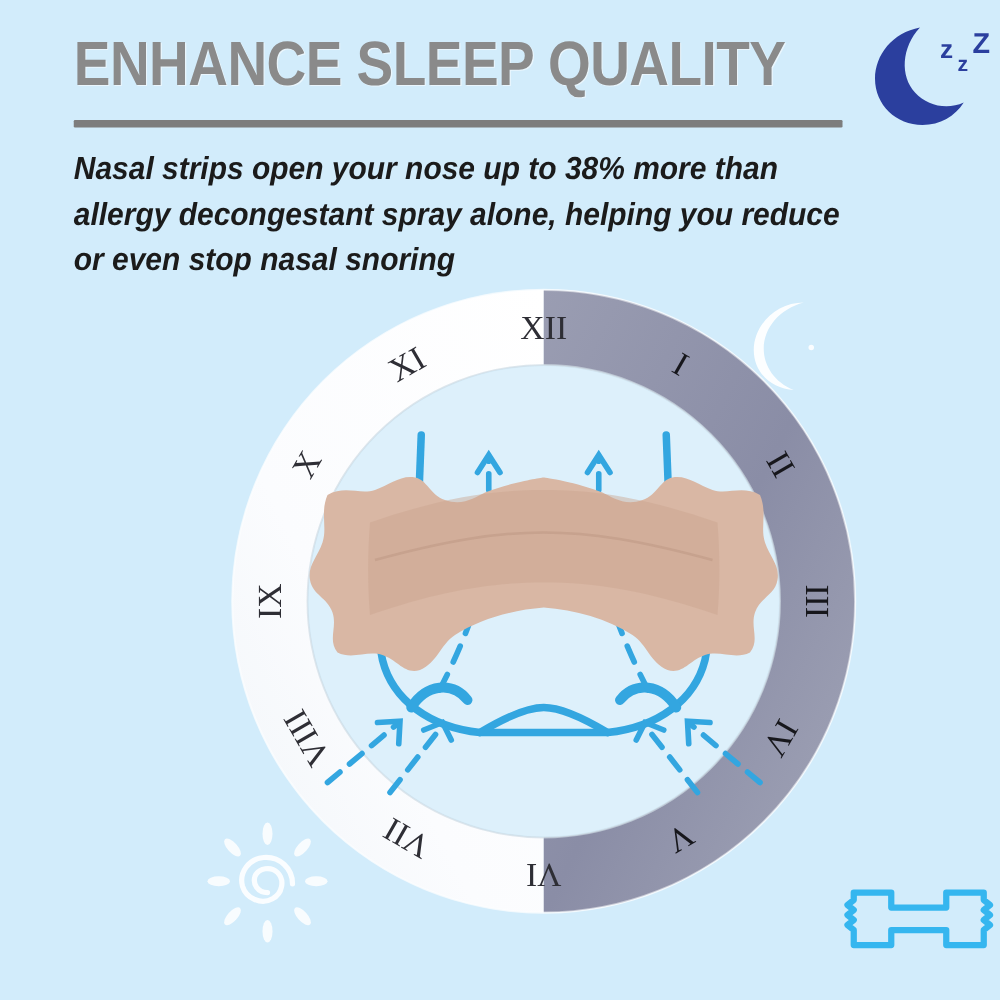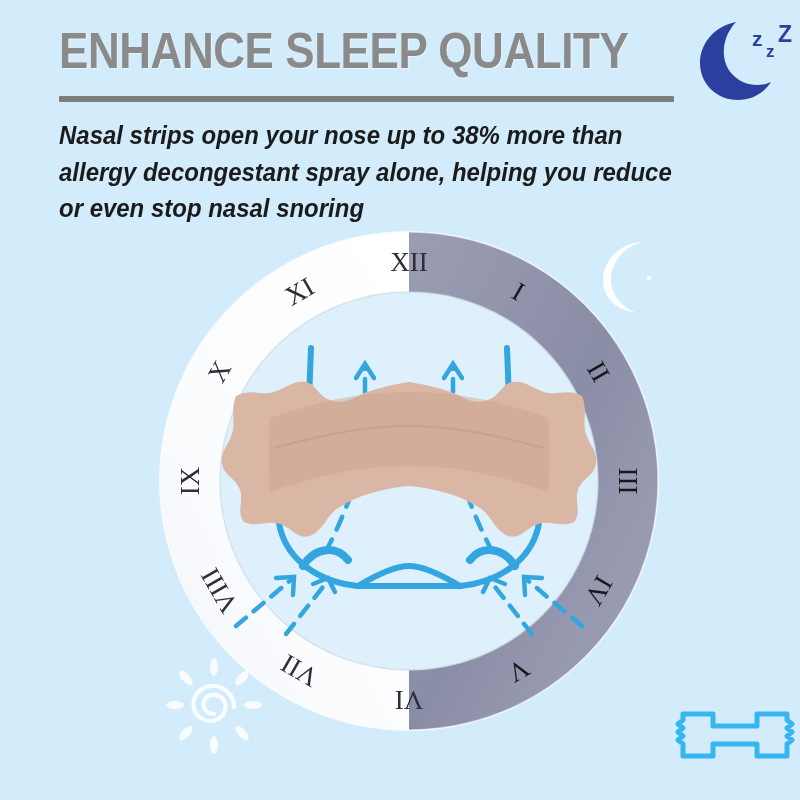--- a/index.html
+++ b/index.html
@@ -39,21 +39,21 @@
     color:#1b1b1b; line-height:1.44;
     transform:scaleX(0.94); transform-origin:left top;
   }
 
   
   .deco-moon { position:absolute; left:563px; top:236px; width:84px; height:80px; }
   .deco-sun  { position:absolute; left:134px; top:652px; width:112px; height:104px; }
   .deco-strip{ position:absolute; left:645px; top:700px; width:132px; height:70px; }
 
   
-  .clock-wrap { position:absolute; left:134px; top:230px; width:502px; height:502px; }
+  .clock-wrap { position:absolute; left:160px; top:230px; width:502px; height:502px; }
   .clock-svg  { width:502px; height:502px; display:block; }
 
   .num {
     font-family:"Liberation Serif", serif;
     font-size:27px;
     font-weight:400;
     fill:#2e2e35;
   }
   .num-night { fill:#17171c; }
 </style>

